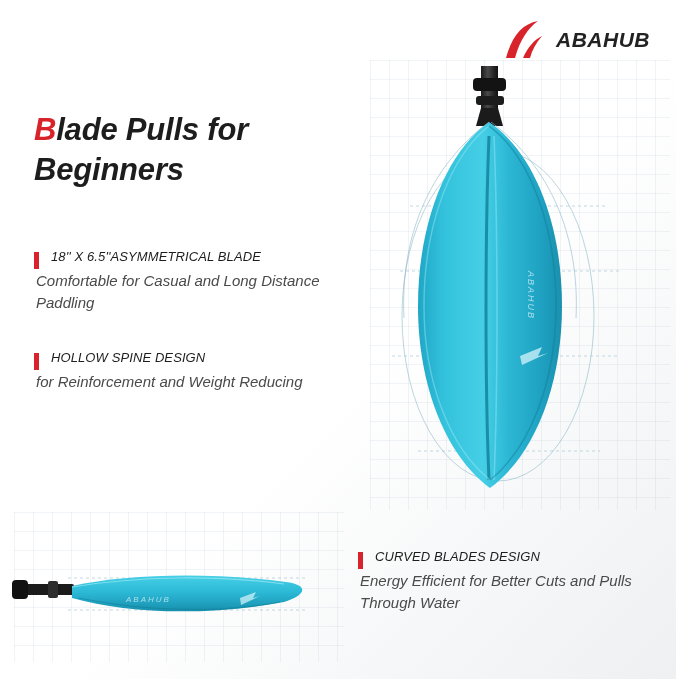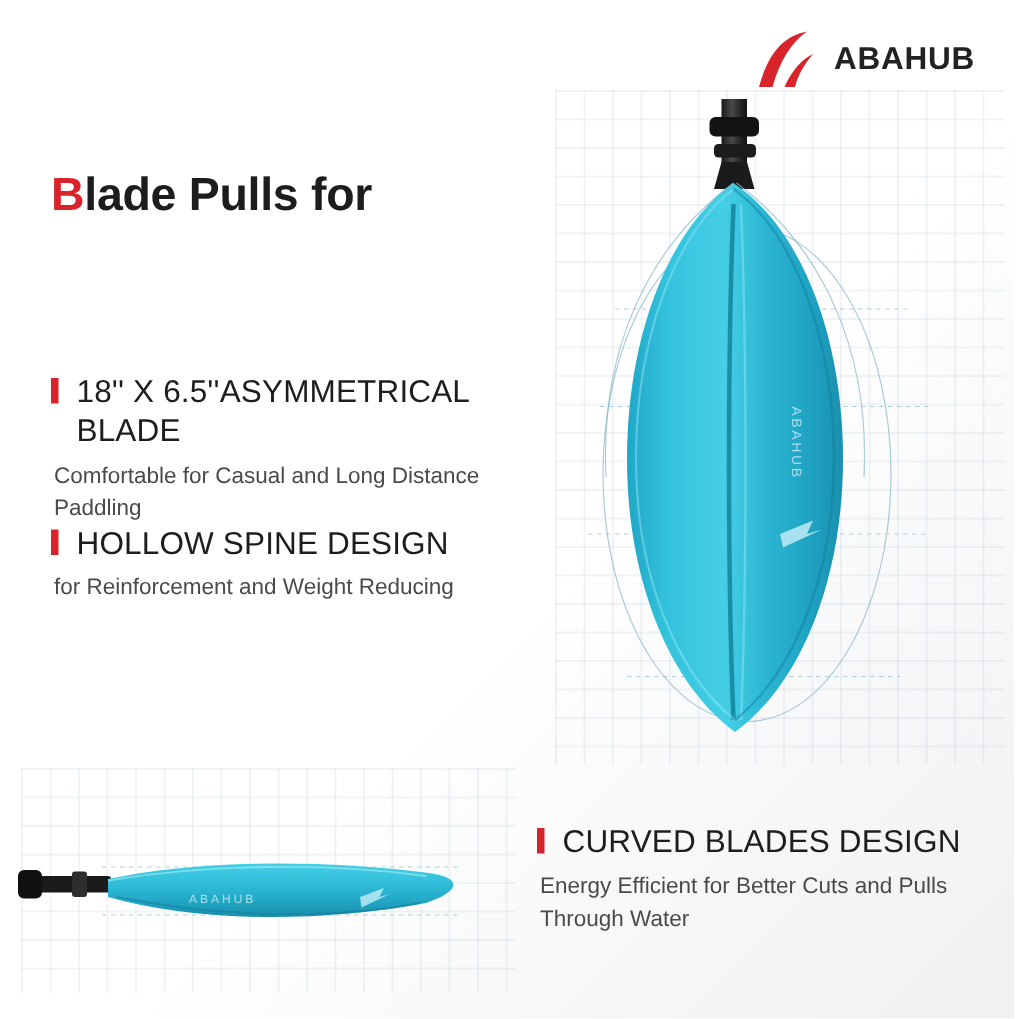--- a/index.html
+++ b/index.html
@@ -6,20 +6,21 @@
   html, body {
     width: 679px; height: 679px;
     font-family: "Liberation Sans", sans-serif;
     background: #ffffff;
     overflow: hidden;
   }
   .page {
     position: relative;
     width: 676px; height: 679px;
     background: linear-gradient(135deg, #ffffff 0%, #ffffff 55%, #f6f7f8 78%, #eef0f2 100%);
+    font-style: italic;
   }
   
   .grid-bg {
     position: absolute;
     background-image:
       linear-gradient(to right, rgba(120,150,175,0.10) 1px, transparent 1px),
       linear-gradient(to bottom, rgba(120,150,175,0.10) 1px, transparent 1px);
     background-size: 19px 19px;
     pointer-events: none;
   }
@@ -47,21 +48,21 @@
   .headline .accent { color: #d8232a; }
 
   
   .feature { position: absolute; left: 34px; width: 335px; }
   .feature .bar {
     position: absolute; left: 0; top: 3px; width: 5px; height: 17px;
     background: #d8232a;
   }
   .feature .f-title {
     margin-left: 17px;
-    font-size: 21px; color: #1d1d1d; letter-spacing: 0.1px;
+    font-size: 13px; color: #1d1d1d; letter-spacing: 0.1px;
     line-height: 1.25;
   }
   .feature .f-body {
     margin-left: 2px; margin-top: 5px;
     font-size: 15px; color: #4a4a4a; line-height: 1.45;
   }
   #feature-1 { top: 249px; }
   #feature-2 { top: 350px; }
   #feature-3 { left: 358px; top: 549px; width: 300px; }
 
@@ -91,20 +92,21 @@
         <path d="M4 40 C10 18 20 6 36 3 C26 10 18 22 13 40 Z" fill="#d8232a"></path>
         <path d="M16 40 C22 26 29 17 39 13 C31 20 26 29 23 40 Z" fill="#ffffff"></path>
         <path d="M21 40 C26 29 32 22 40 18 C34 25 30 32 28 40 Z" fill="#d8232a"></path>
       </svg>
     </span>
     <span class="logo-text">ABAHUB</span>
   </div>
 
   <h1 class="headline">
     <span class="accent">B</span><span>lade Pulls for</span><br>
+    <span>Beginners</span>
   </h1>
 
   <div class="feature" id="feature-1">
     <span class="bar"></span>
     <div class="f-title">18'' X 6.5''ASYMMETRICAL BLADE</div>
     <div class="f-body">Comfortable for Casual and Long Distance Paddling</div>
   </div>
 
   <div class="feature" id="feature-2">
     <span class="bar"></span>

